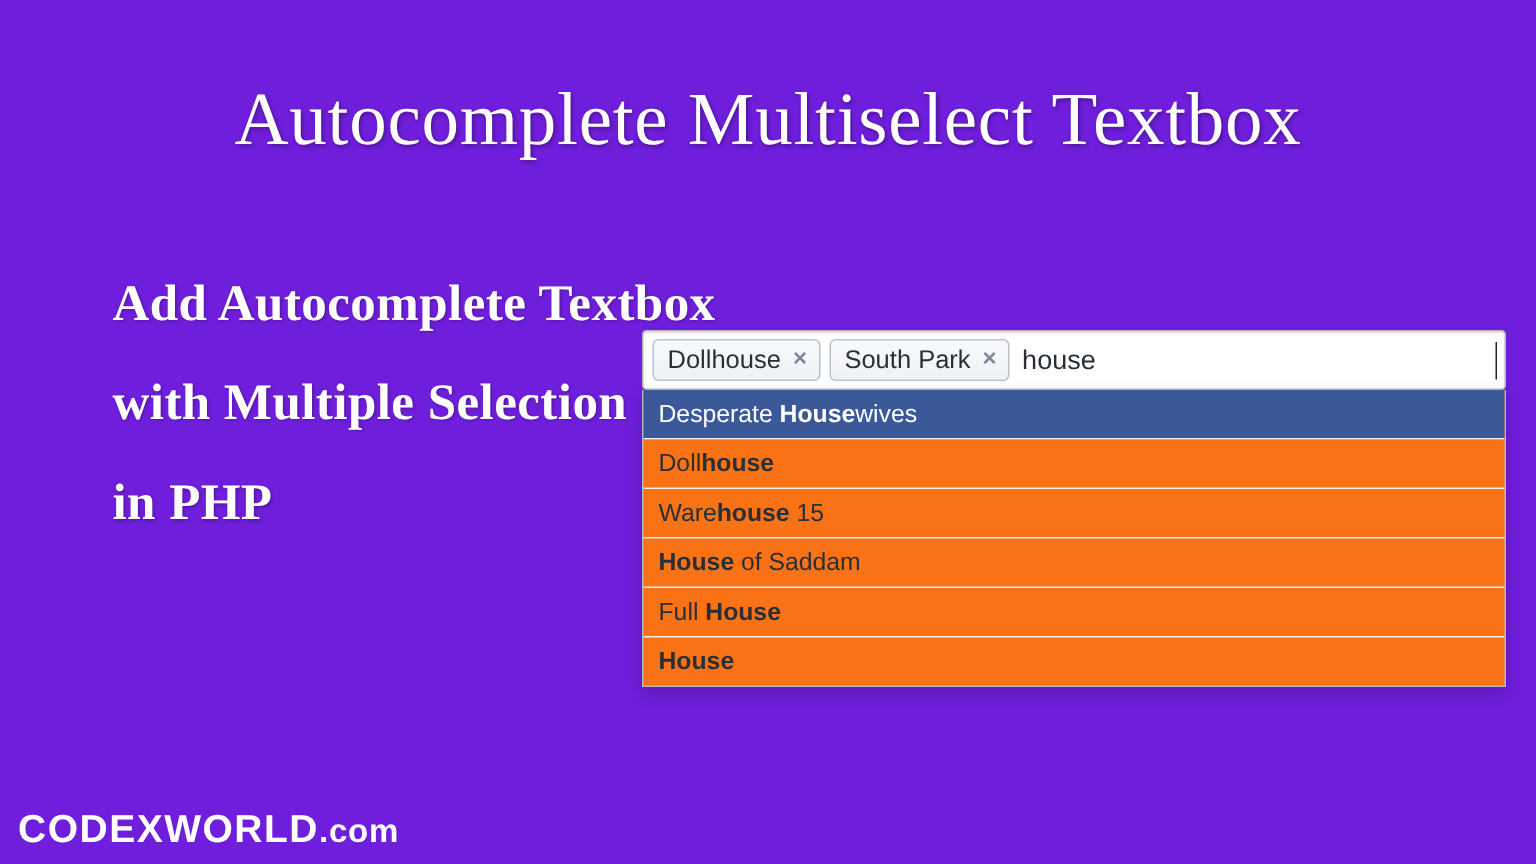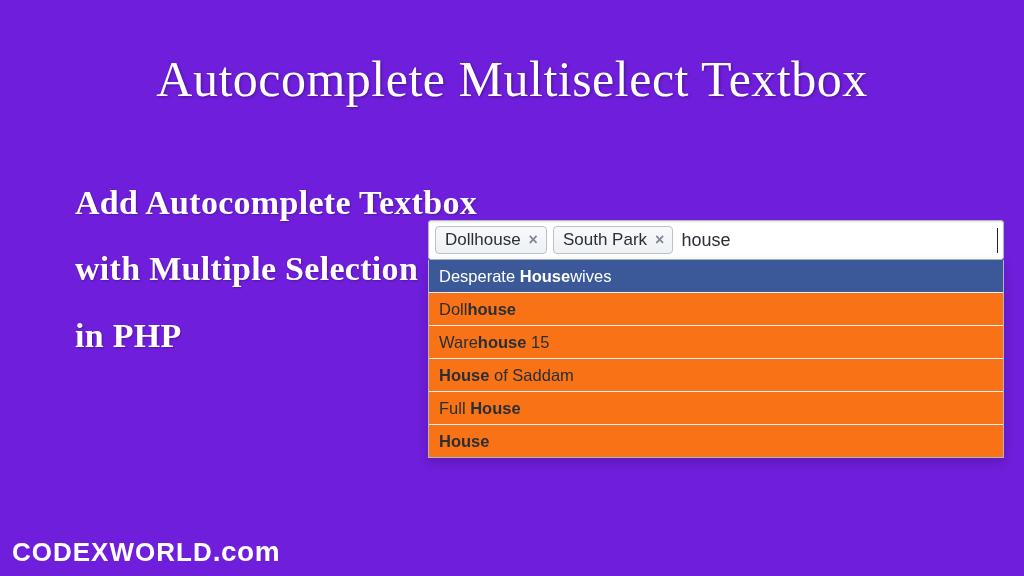--- a/index.html
+++ b/index.html
@@ -107,21 +107,21 @@
   .watermark {
     position: absolute;
     left: 12px;
     bottom: 8px;
     font-family: 'Arial Black', Arial, sans-serif;
     font-weight: 900;
     letter-spacing: 1px;
     font-size: 26px;
   }
   .watermark .w1 { color: #fff; }
-  .watermark .w2 { color: #ffffff; font-size: 28px; text-transform: lowercase; letter-spacing: 0.5px; }
+  .watermark .w2 { color: #ffffff; font-size: 22px; text-transform: lowercase; letter-spacing: 0.5px; }
 </style>
 </head>
 <body>
 
 <h1 class="title">Autocomplete Multiselect Textbox</h1>
 
 <div class="subtitle">
   <div>Add Autocomplete Textbox</div>
   <div>with Multiple Selection</div>
   <div>in PHP</div>

